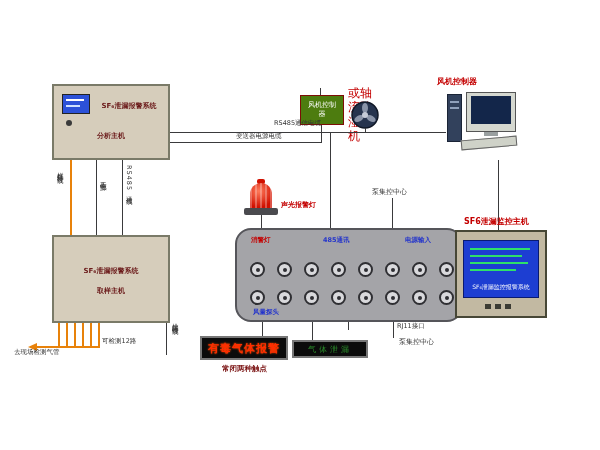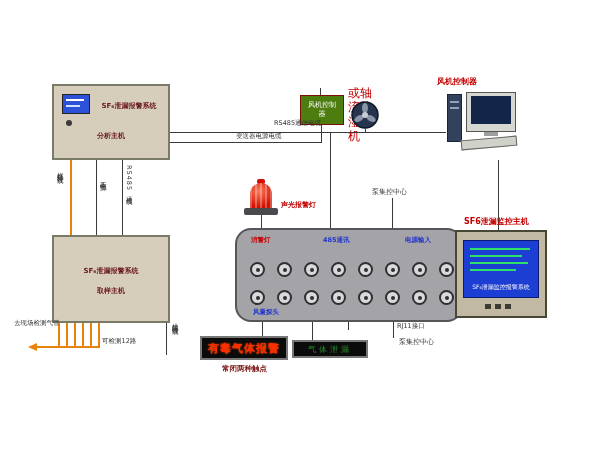--- a/index.html
+++ b/index.html
@@ -50,21 +50,21 @@
   </div>
 
   <div class="ow" style="left:58px;top:323px;width:2px;height:24px;"></div>
   <div class="ow" style="left:66px;top:323px;width:2px;height:24px;"></div>
   <div class="ow" style="left:74px;top:323px;width:2px;height:24px;"></div>
   <div class="ow" style="left:82px;top:323px;width:2px;height:24px;"></div>
   <div class="ow" style="left:90px;top:323px;width:2px;height:24px;"></div>
   <div class="ow" style="left:98px;top:323px;width:2px;height:24px;"></div>
   <div class="ow" style="left:36px;top:346px;width:64px;height:2px;"></div>
   <div class="arrow-left" style="left:28px;top:343px;"></div>
-  <div class="lbl" style="left:14px;top:320px;font-size:6.5px;">去现场检测气管</div>
+  <div class="lbl" style="left:14px;top:349px;font-size:6.5px;">去现场检测气管</div>
   <div class="lbl" style="left:102px;top:338px;font-size:6.5px;">可检测12路</div>
   <div class="w" style="left:166px;top:323px;width:1px;height:32px;"></div>
   <div class="lbl vtext" style="left:171px;top:318px;font-size:6.5px;">排气回收管线</div>
 
   <div class="w" style="left:320px;top:88px;width:1px;height:8px;"></div>
 
   <div class="abs" style="left:300px;top:95px;width:44px;height:30px;background:#4d7c0f;border:1px solid #7d0d06;box-sizing:border-box;display:flex;align-items:center;justify-content:center;">
     <div style="font-size:7px;color:#fff;text-align:center;width:30px;line-height:1.3;">风机控制器</div>
   </div>
   <div class="lbl red" style="left:348px;top:86px;width:34px;white-space:normal;font-size:12px;line-height:1.2;">或轴流除湿风机</div>

